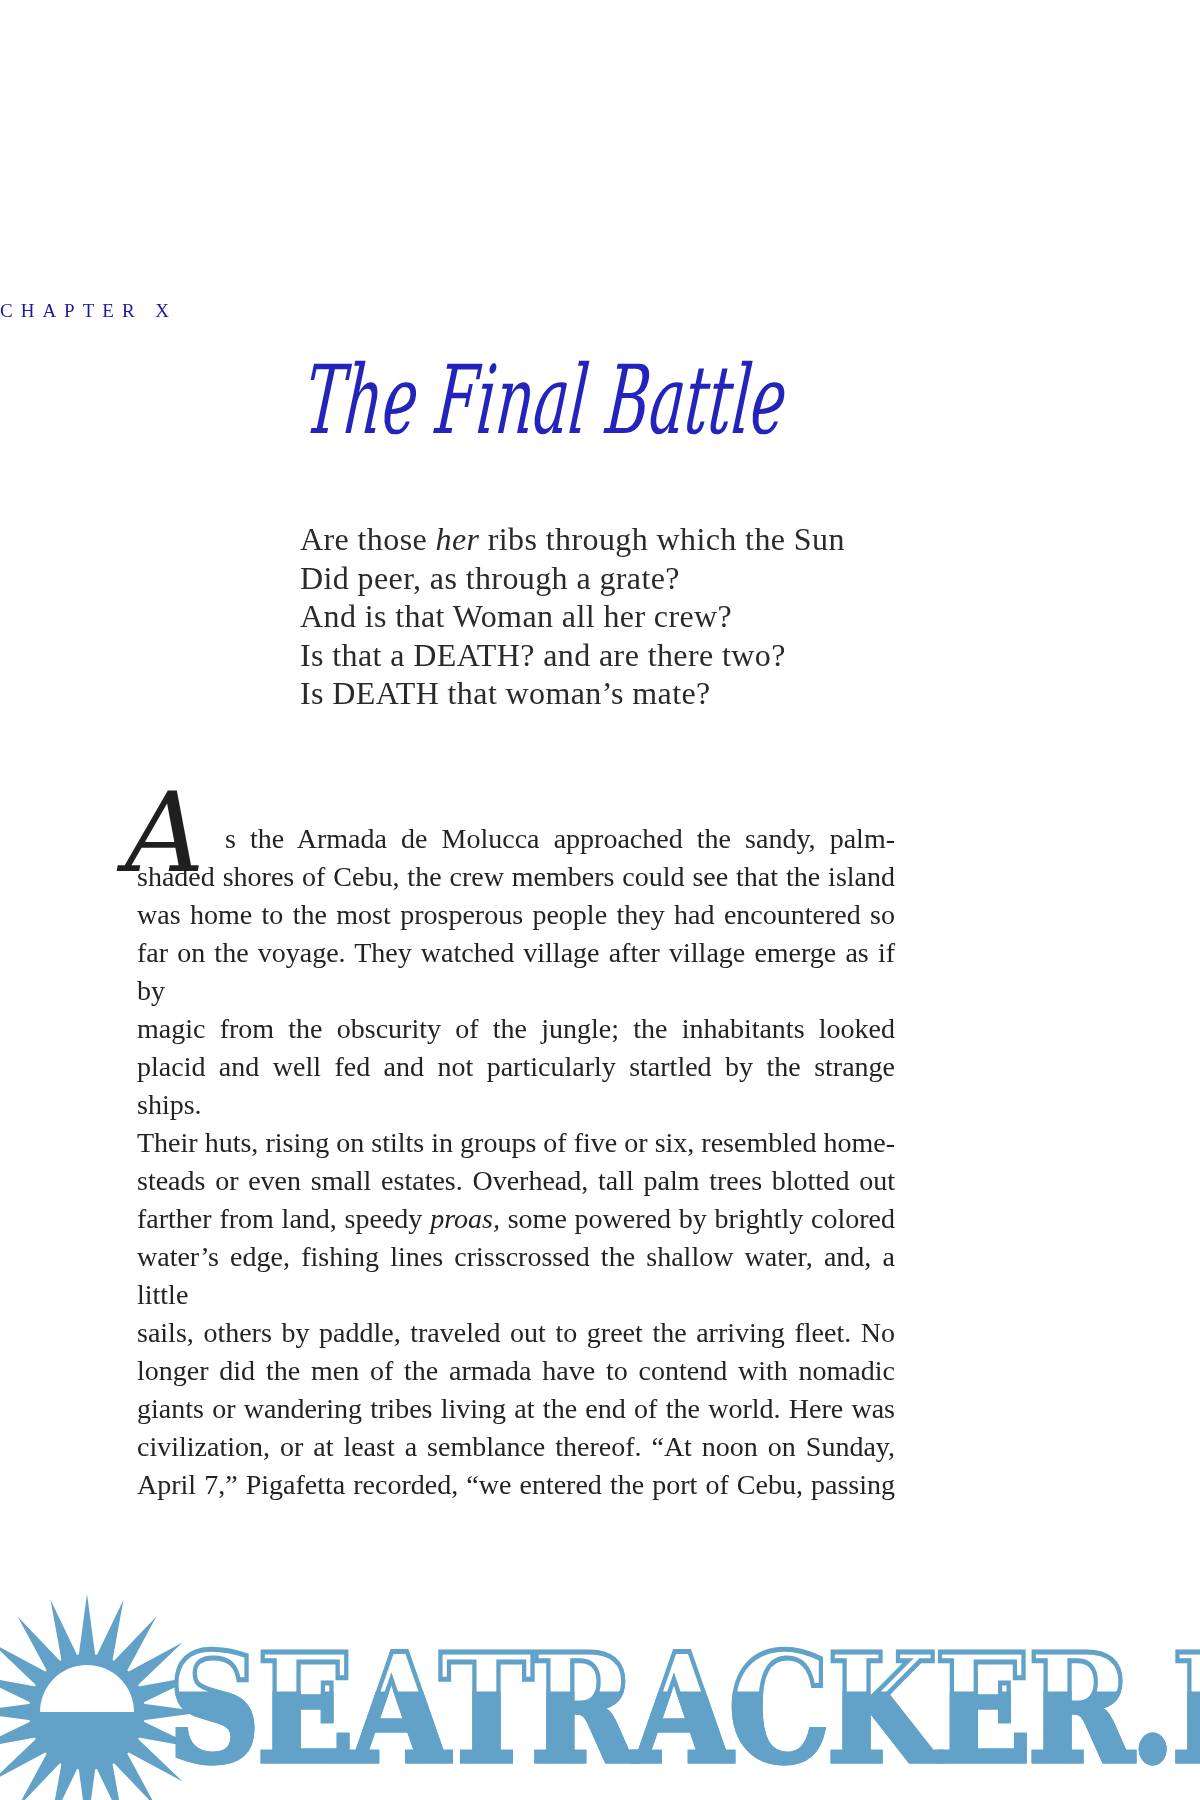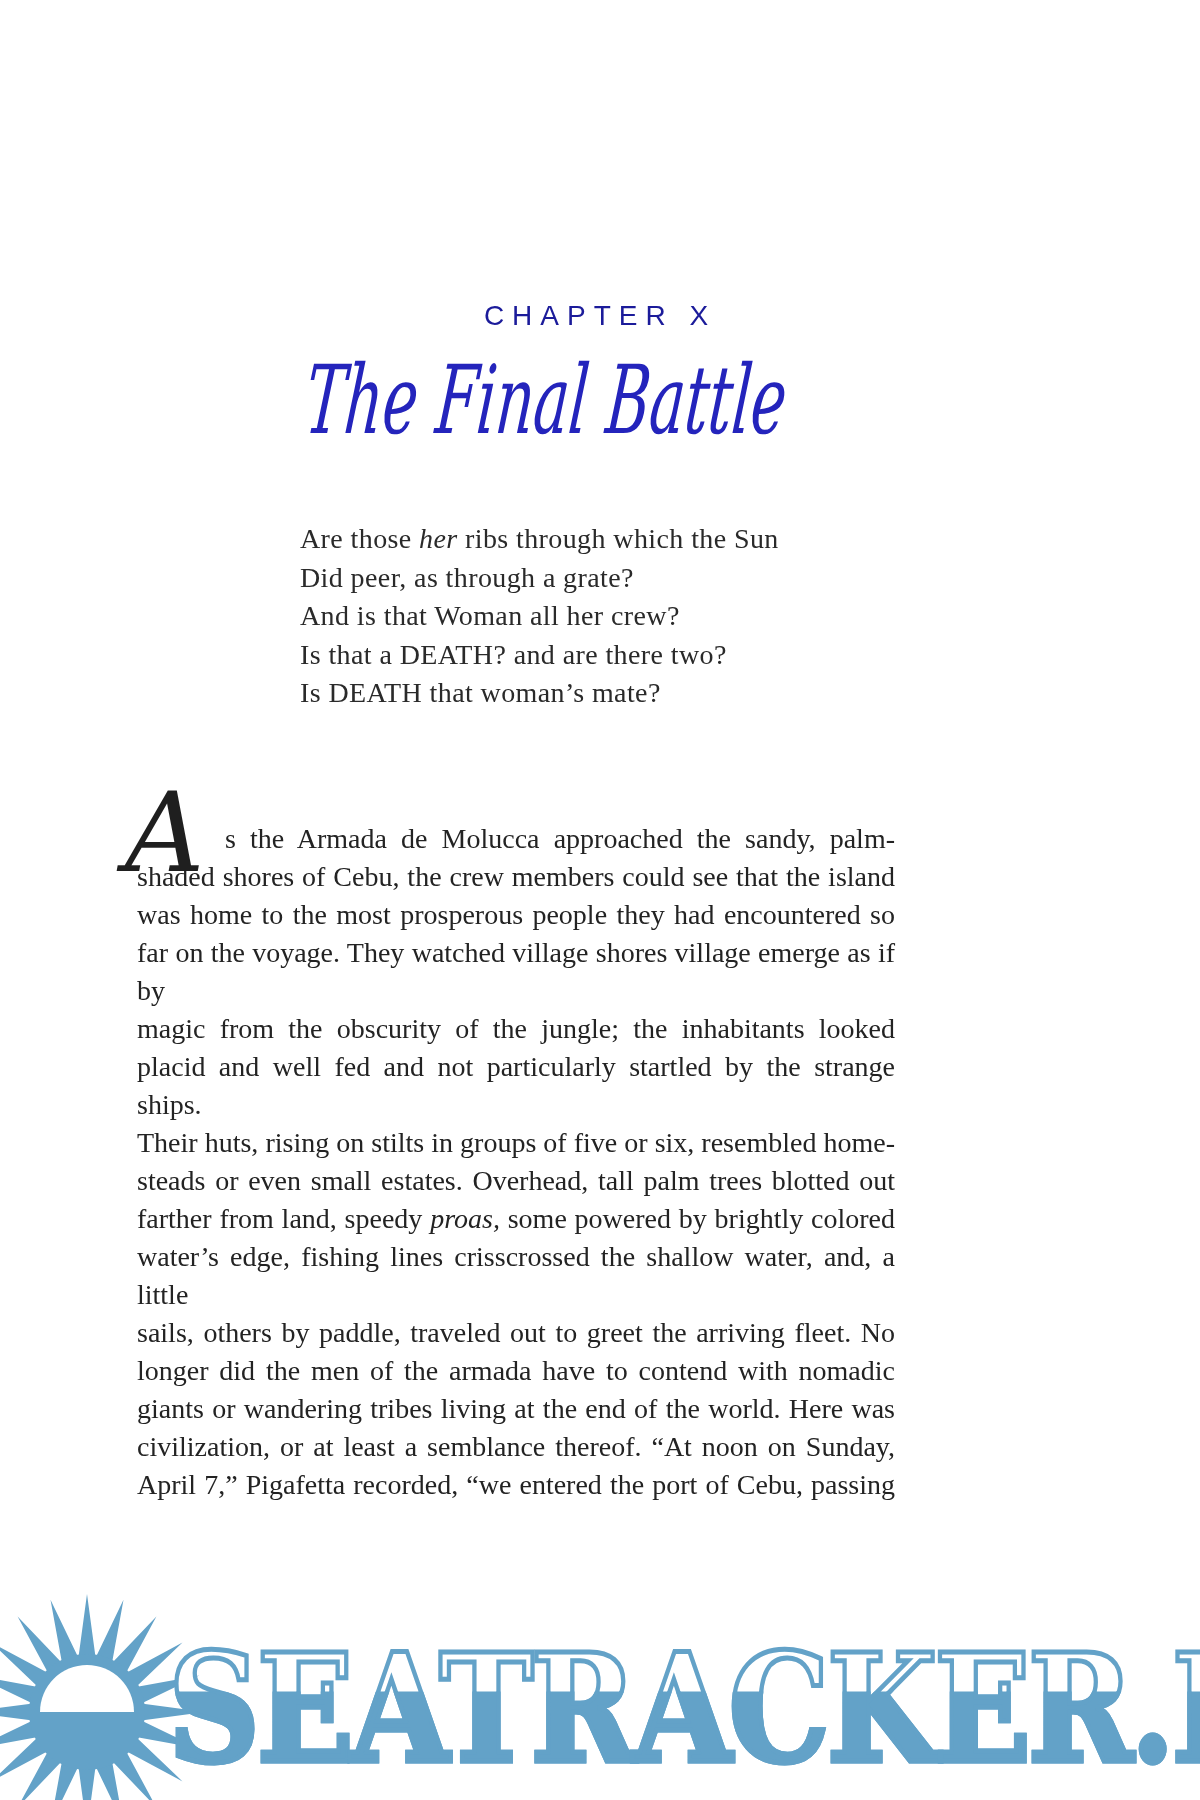--- a/index.html
+++ b/index.html
@@ -9,23 +9,22 @@
     height: 1800px;
     background: #ffffff;
     overflow: hidden;
     font-family: "Liberation Serif", serif;
   }
 
   
   .chapter-label {
     position: absolute;
     top: 300px; left: 0; right: 0;
-    text-align: center;
-    font-family: Liberation Sans, sans-serif;
-    font-size: 28px;
+    font-family: Liberation Serif, serif;
+    font-size: 19px;
     letter-spacing: 8px;
     color: var(--chapter-blue, #1b1b9a);
     white-space: pre;
   }
   .chapter-title {
     position: absolute;
     top: 350px; left: 0; right: 170px;
     text-align: center;
     font-family: "DejaVu Serif", serif;
     font-style: italic;
@@ -34,21 +33,21 @@
     color: var(--title-blue, #2424bc);
     transform: scale(0.62, 1) skewX(-8deg);
     transform-origin: 58% 50%;
     white-space: nowrap;
   }
 
   
   .epigraph {
     position: absolute;
     top: 520px; left: 300px; width: 560px;
-    font-size: 28px;
+    font-size: 32px;
     line-height: 38.6px;
     color: #2a2a2a;
     letter-spacing: 0.4px;
   }
 
   
   .body-text {
     position: absolute;
     top: 820px; left: 137px; width: 758px;
     font-size: 28px;
@@ -113,21 +112,21 @@
       <div class="poem-line">Is that a DEATH? and are there two?</div>
       <div class="poem-line">Is DEATH that woman’s mate?</div>
     </div>
 
   <div class="body-text">
     <span class="dropcap">A</span>
     <div id="body-lines">
         <div class="body-line first">s the Armada de Molucca approached the sandy, palm-</div>
         <div class="body-line">shaded shores of Cebu, the crew members could see that the island</div>
         <div class="body-line">was home to the most prosperous people they had encountered so</div>
-        <div class="body-line">far on the voyage. They watched village shores village emerge as if by</div>
+        <div class="body-line">far on the voyage. They watched village after village emerge as if by</div>
         <div class="body-line">magic from the obscurity of the jungle; the inhabitants looked</div>
         <div class="body-line">placid and well fed and not particularly startled by the strange ships.</div>
         <div class="body-line">Their huts, rising on stilts in groups of five or six, resembled home-</div>
         <div class="body-line">steads or even small estates. Overhead, tall palm trees blotted out</div>
         <div class="body-line">farther from land, speedy <i>proas,</i> some powered by brightly colored</div>
         <div class="body-line">water’s edge, fishing lines crisscrossed the shallow water, and, a little</div>
         <div class="body-line">sails, others by paddle, traveled out to greet the arriving fleet. No</div>
         <div class="body-line">longer did the men of the armada have to contend with nomadic</div>
         <div class="body-line">giants or wandering tribes living at the end of the world. Here was</div>
         <div class="body-line">civilization, or at least a semblance thereof. “At noon on Sunday,</div>

